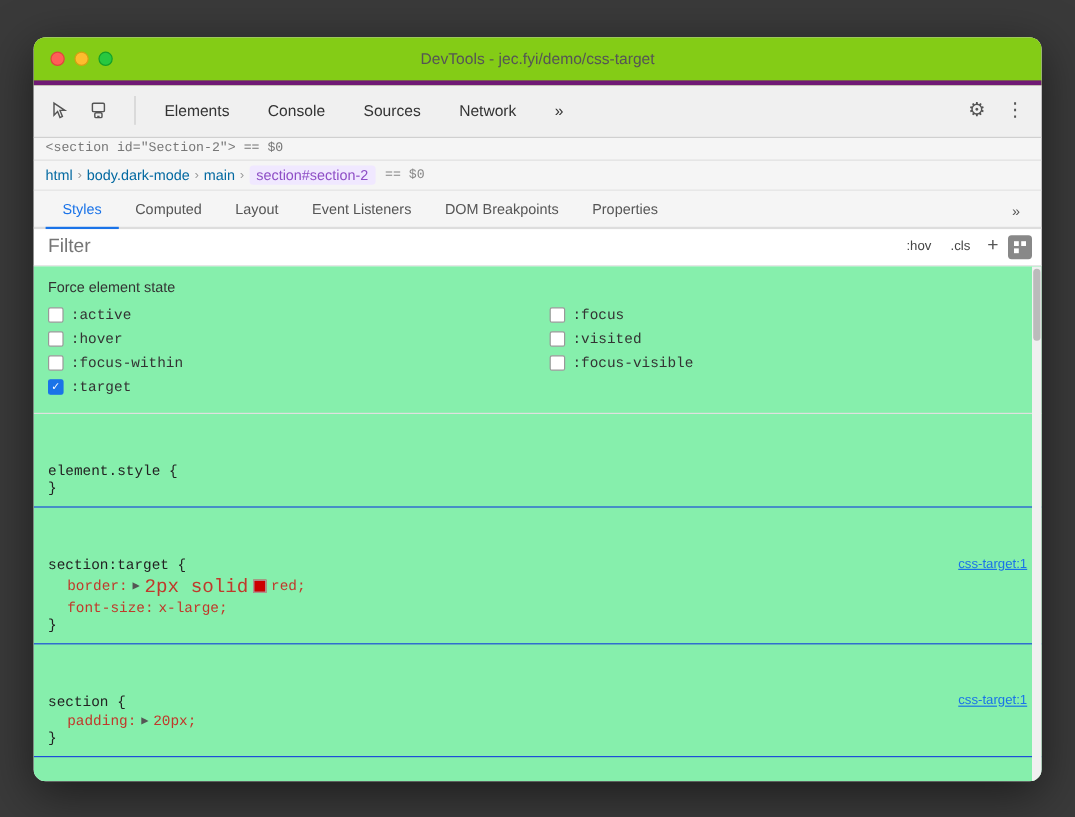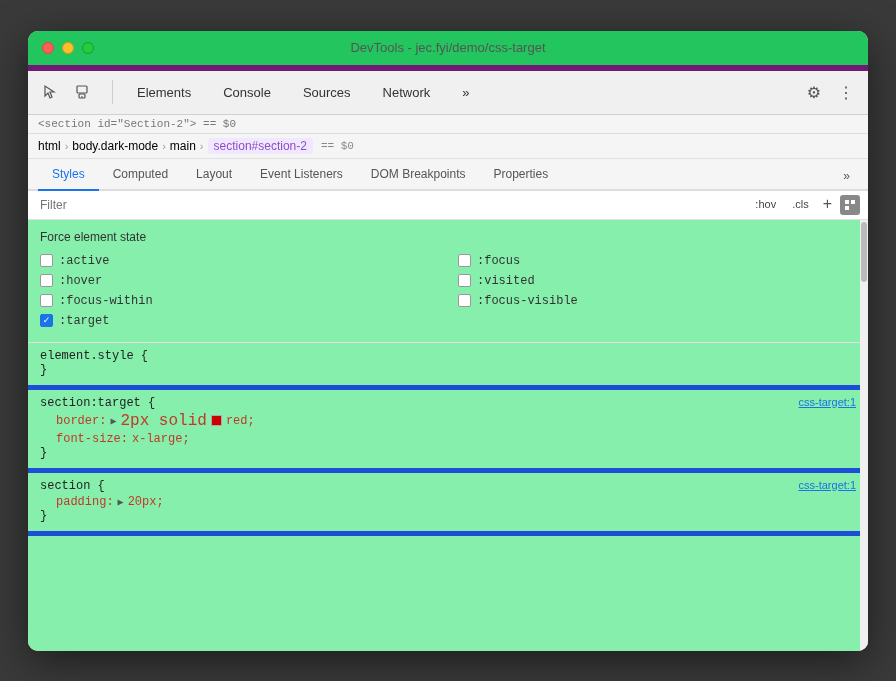--- a/index.html
+++ b/index.html
@@ -17,26 +17,26 @@
       height: 620px;
       background: #f5f5f5;
       border-radius: 10px;
       overflow: hidden;
       box-shadow: 0 10px 40px rgba(0,0,0,0.5);
       display: flex;
       flex-direction: column;
     }
     
     .titlebar {
-      background: #22c55e;
+      background: #84cc16;
       height: 40px;
       display: flex;
       align-items: center;
       padding: 0 14px;
-      border-bottom: 6px solid #701a75;
+      border-bottom: 4px solid #701a75;
       position: relative;
       flex-shrink: 0;
     }
     .traffic-lights {
       display: flex;
       gap: 8px;
       align-items: center;
     }
     .traffic-light {
       width: 12px;
@@ -115,21 +115,21 @@
       background: #f5f5f5;
       padding: 4px 10px;
       border-bottom: 1px solid #e0e0e0;
       display: flex;
       align-items: center;
       gap: 4px;
       font-size: 12px;
       flex-shrink: 0;
     }
     .breadcrumb-item {
-      color: #000000;
+      color: #0369a1;
       cursor: pointer;
     }
     .breadcrumb-sep { color: #999; font-size: 11px; }
     .breadcrumb-element {
       color: #8e4ec6;
       background: #f0e8ff;
       padding: 1px 6px;
       border-radius: 3px;
       cursor: pointer;
       font-size: 12px;
@@ -175,21 +175,21 @@
       align-items: center;
       padding: 4px 8px;
       background: #fff;
       border-bottom: 1px solid #e0e0e0;
       flex-shrink: 0;
     }
     .filter-input {
       flex: 1;
       border: none;
       outline: none;
-      font-size: 12px;
+      font-size: 16px;
       color: #15803d;
       background: transparent;
       padding: 2px 4px;
     }
     .filter-actions {
       display: flex;
       gap: 4px;
       align-items: flex-start;
     }
     .filter-btn {
@@ -284,22 +284,23 @@
       font-size: 9px;
       line-height: 1;
     }
     .checkbox-label {
       font-size: 12px;
       color: #333;
       font-family: 'Courier New', monospace;
     }
     
     .css-rule {
-      border-bottom: 5px solid #1d4ed8;
+      border-bottom: 1px solid #1d4ed8;
       padding: 6px 12px 8px 12px;
+      margin-top: 35px;
     }
     .css-rule-header {
       display: flex;
       justify-content: space-between;
       align-items: flex-start;
     }
     .css-selector {
       font-size: 12px;
       font-family: 'Courier New', monospace;
       color: #222;

